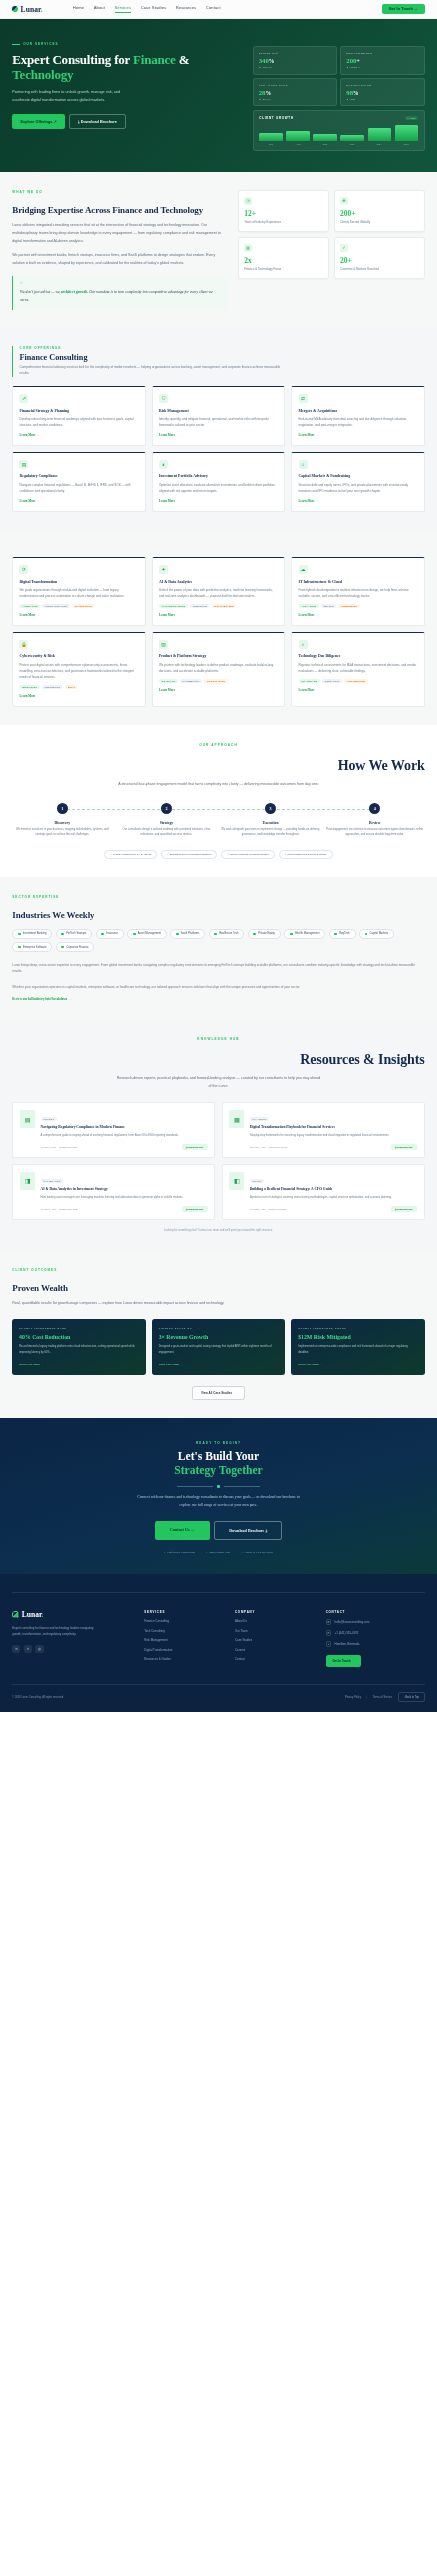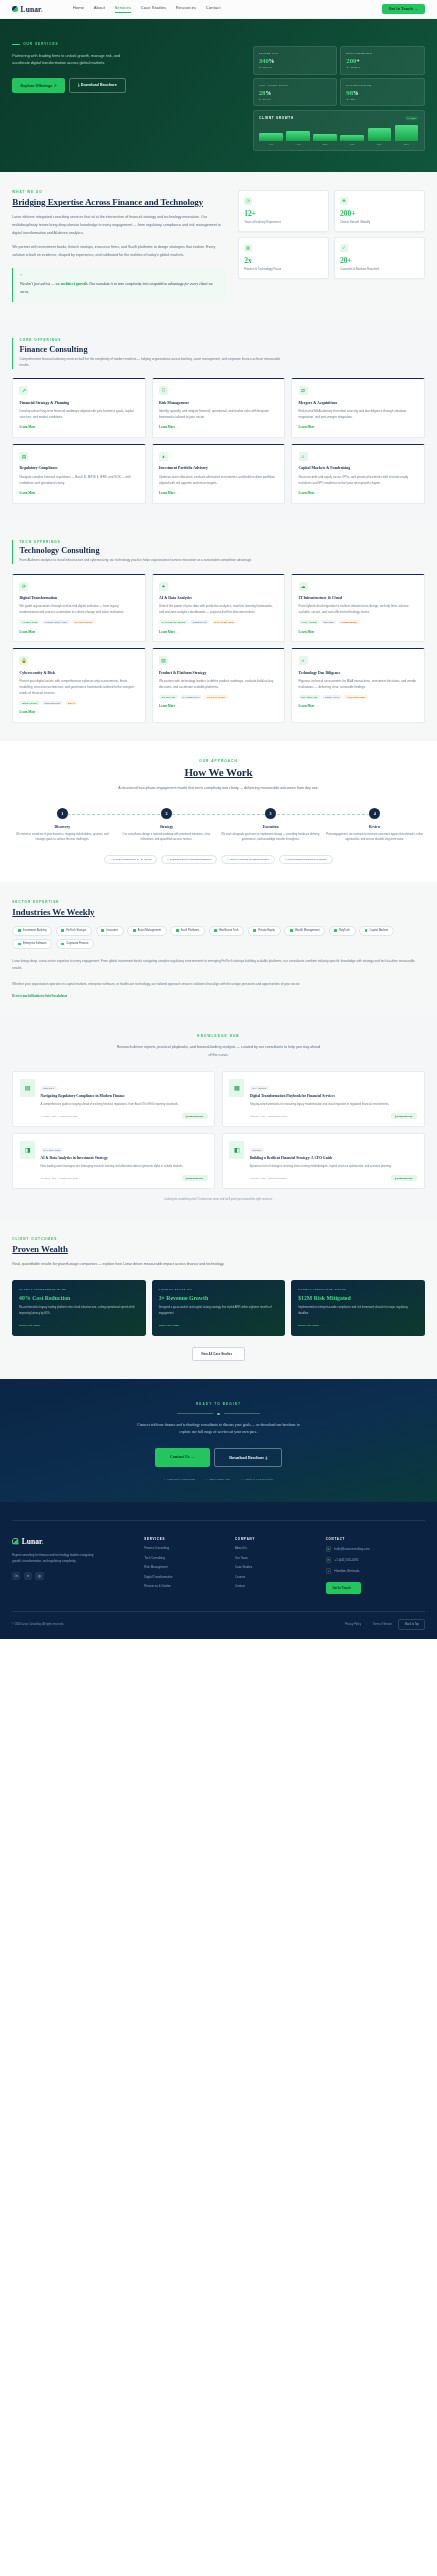--- a/index.html
+++ b/index.html
@@ -63,21 +63,21 @@
   .bar-lbl { font-size:2.1px; color:#8fbba4; letter-spacing:0.3px; }
 
   
   .sec { padding:18px 12.3px; }
   .bg-light { background:#f6f8f7; }
   .bg-white { background:#ffffff; }
   .bg-pale { background:#f4f6f8; }
   .kicker { font-size:3.1px; letter-spacing:1px; color:#22c55e; font-weight:700;
        text-transform:uppercase; }
   h2.big { font-family:"Liberation Serif",serif; font-size:9px; color:#132a4c;
-       font-weight:700; line-height:1.2; margin-top:3px; letter-spacing:-0.1px;text-decoration:underline; }
+       font-weight:700; line-height:1.2; margin-top:11px; letter-spacing:-0.1px; }
   .body-txt { font-size:3.6px; line-height:2.2; color:#5b6b7c; margin-top:6.2px; }
 
   
   .wwd { display:flex; gap:11px; }
   .wwd-left { width:52%; }
   .quote { border-left:1.4px solid #22c55e; background:#f1f9f4; padding:6.2px 6.8px;
        margin-top:8.2px; }
   .quote .mark { font-family:"Liberation Serif",serif; color:#6ee7a5; font-size:6.2px;
        line-height:.6; }
   .quote p { font-family:"Liberation Serif",serif; font-style:italic; font-size:3.8px;
@@ -113,21 +113,21 @@
        font-weight:700; margin-top:5.5px; }
   .tags { display:flex; flex-wrap:wrap; gap:2.1px; margin-top:4.8px; }
   .tag { font-size:2.2px; background:#eef2f6; color:#5b6b7c; padding:1px 2.7px;
        border-radius:4.1px; letter-spacing:0.1px; }
   .tag.g { background:#e3f8ea; color:#15803d; }
   .tag.a { background:#fff2e0; color:#b45309; }
 
   
   .center { text-align:center; }
   .center .kicker { letter-spacing:1.1px; }
-  .center h2.big { font-size:11px; }
+  .center h2.big { font-size:14px;text-align:right; }
   .center .body-txt { max-width:205px; margin:6.2px auto 0; text-align:center; }
   .steps { display:grid; grid-template-columns:repeat(4,1fr); gap:4.1px; margin-top:15px;
        position:relative; }
   .steps:before { content:""; position:absolute; top:5.5px; left:12%; right:12%;
        border-top:0.7px dashed #9fd9bb; }
   .step { text-align:center; position:relative; z-index:1; }
   .step .circ { width:11px; height:11px; border-radius:50%; background:#132a4c; color:#fff;
        font-family:"Liberation Serif",serif; font-size:4.1px; font-weight:700; margin:0 auto;
        display:flex; align-items:center; justify-content:center; }
   .step h4 { font-family:"Liberation Serif",serif; font-size:3.7px; color:#132a4c;
@@ -250,20 +250,21 @@
   <div class="nav-cta">Get In Touch  →</div>
 </div>
 
 <section class="hero">
   <div class="hero-inner">
     <div class="hero-left">
       <div class="eyebrow">
         <span class="rule"></span>
         <span>OUR SERVICES</span>
       </div>
+      <h1><span>Expert Consulting for </span><em>Finance</em><span> &amp; </span><em>Technology</em></h1>
       <p class="sub">Partnering with leading firms to unlock growth, manage risk, and accelerate digital transformation across global markets.</p>
       <div class="hero-btns">
         <div class="btn-primary">Explore Offerings  ↗</div>
         <div class="btn-ghost">⤓  Download Brochure</div>
       </div>
     </div>
     <div class="hero-right">
       <div class="kpi-grid">
         <div class="kpi">
           <div class="lbl">CLIENT ROI</div>
@@ -399,25 +400,20 @@
       <div class="card">
         <div class="ico">⌂</div>
         <h3>Capital Markets &amp; Fundraising</h3>
         <p>Structure debt and equity raises, IPOs, and private placements with investor-ready narratives and IPO readiness to fuel your next growth chapter.</p>
         <div class="more">Learn More  →</div>
       </div>
     </div>
 </section>
 
 <section class="sec bg-light">
-  <div class="sec-head">
-    <div class="kicker">TECH OFFERINGS</div>
-    <h2>Technology Consulting</h2>
-    <p>From AI-driven analytics to cloud infrastructure and cybersecurity, our technology practice helps organizations harness innovation as a sustainable competitive advantage.</p>
-  </div>
   <div class="cards3" id="tech-cards">
       <div class="card">
         <div class="ico">⟳</div>
         <h3>Digital Transformation</h3>
         <p>We guide organizations through end-to-end digital evolution — from legacy modernization and process automation to culture change and value realization.</p>
         <div class="tags">
           <span class="tag g">AUTOMATION</span>
           <span class="tag ">CLOUD MIGRATION</span>
           <span class="tag a">CHANGE MGMT</span>
         </div>
@@ -568,20 +564,21 @@
         <span>Corporate Finance</span>
       </div>
     </div>
   <p class="ind-note">Lunar brings deep, cross-sector expertise to every engagement. From global investment banks navigating complex regulatory environments to emerging FinTech startups building scalable platforms, our consultants combine industry-specific knowledge with strategy and tech-to-drive measurable results.</p>
   <p class="ind-note">Whether your organisation operates in capital markets, enterprise software, or healthcare technology, our tailored approach ensures solutions that align with the unique pressures and opportunities of your sector.</p>
   <div class="link-row">Review our full industry brief breakdown  →</div>
 </section>
 
 <section class="sec bg-pale center">
   <div class="kicker">KNOWLEDGE HUB</div>
+  <h2 class="big">Resources &amp; Insights</h2>
   <p class="body-txt">Research-driven reports, practical playbooks, and forward-looking analysis — curated by our consultants to help you stay ahead of the curve.</p>
   <div class="res-grid" id="res-grid" style="text-align:left">
       <div class="res">
         <div class="thumb">▤</div>
         <div style="flex:1"><span class="badge">REPORT</span><h4>Navigating Regulatory Compliance in Modern Finance</h4><p>A comprehensive guide to staying ahead of evolving financial regulations, from Basel III to ESG reporting standards.</p><div class="foot">
             <span class="meta">14 pages  ·  PDF  ·  Updated Jan 2026</span>
             <span class="dlbtn">⤓  Download PDF</span>
           </div></div>
       </div>
       <div class="res">
@@ -631,20 +628,21 @@
         <h3>$12M Risk Mitigated</h3>
         <p>Implemented an enterprise-wide compliance and risk framework ahead of a major regulatory deadline.</p>
         <div class="cta">Read Case Study  →</div>
       </div>
     </div>
   <div class="btn-outline-center">View All Case Studies  →</div>
 </section>
 
 <section class="cta-sec">
   <div class="kicker">READY TO BEGIN?</div>
+  <h2><span>Let's Build Your</span><br><em>Strategy Together</em></h2>
   <div class="divider">
     <span class="ln"></span>
     <span class="dt"></span>
     <span class="ln"></span>
   </div>
   <p class="lead">Connect with our finance and technology consultants to discuss your goals — or download our brochure to explore our full range of services at your own pace.</p>
   <div class="cta-btns">
     <div class="p">Contact Us  →</div>
     <div class="s">Download Brochure  ⤓</div>
   </div>

